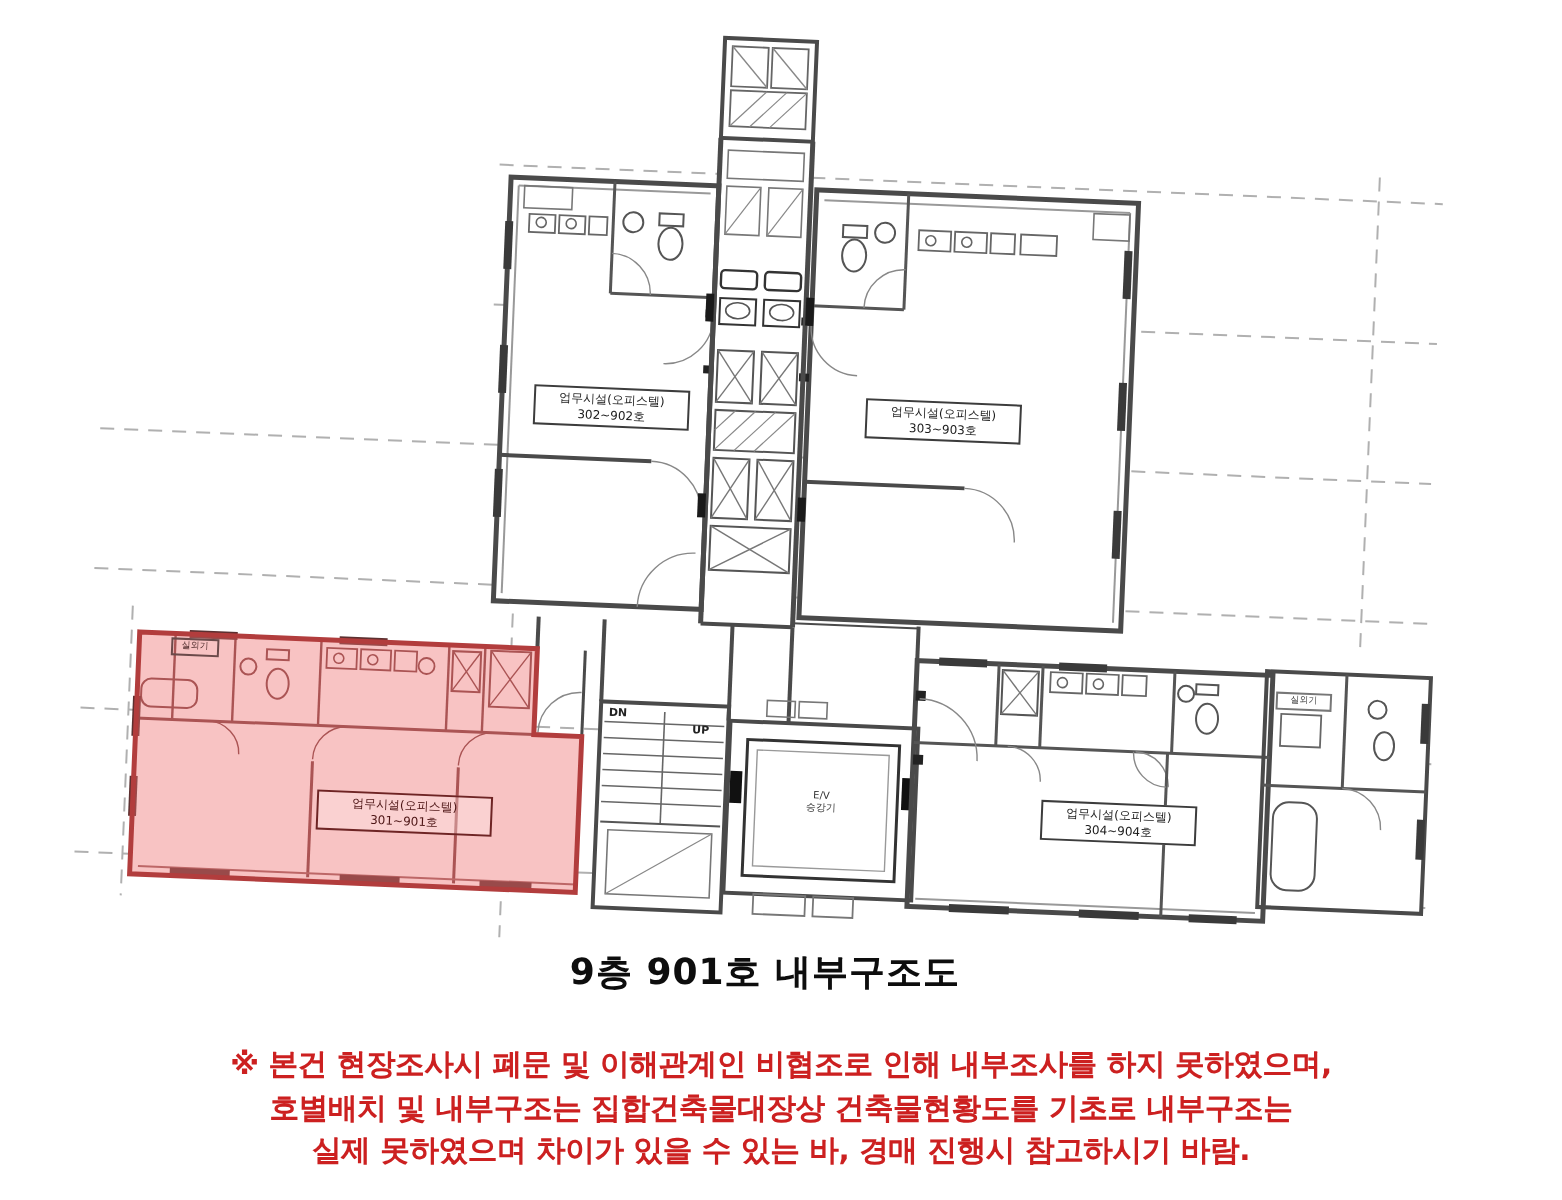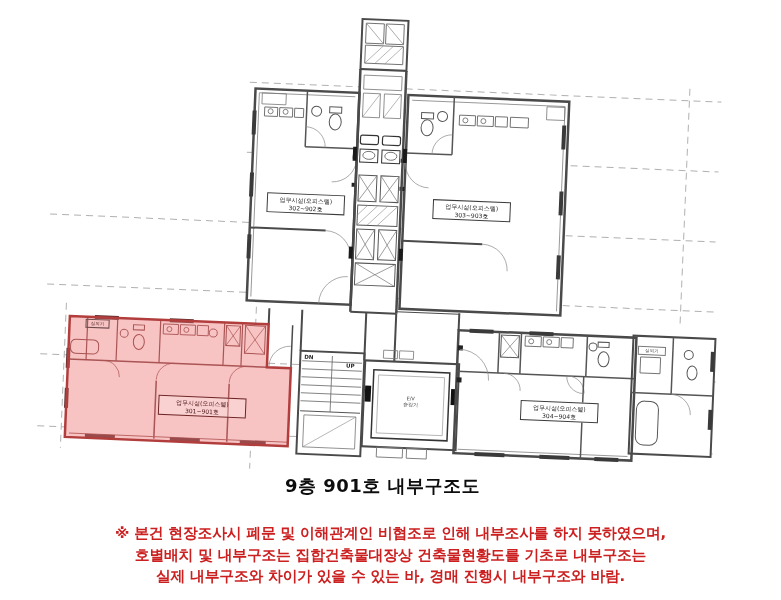--- a/index.html
+++ b/index.html
@@ -339,16 +339,16 @@
       <div>E/V</div>
       <div>승강기</div>
     </div>
   </div>
 
   <div class="plan-title">9층 901호 내부구조도</div>
 
   <div class="notice">
     <div>※ 본건 현장조사시 폐문 및 이해관계인 비협조로 인해 내부조사를 하지 못하였으며,</div>
     <div>호별배치 및 내부구조는 집합건축물대장상 건축물현황도를 기초로 내부구조는</div>
-    <div>실제 내부구조와 차이가 있을 수 있는 바, 경매 진행시 내부구조와 바람.</div>
+    <div>실제 못하였으며 차이가 있을 수 있는 바, 경매 진행시 참고하시기 바람.</div>
   </div>
 
 </div>
 
 </body></html>

